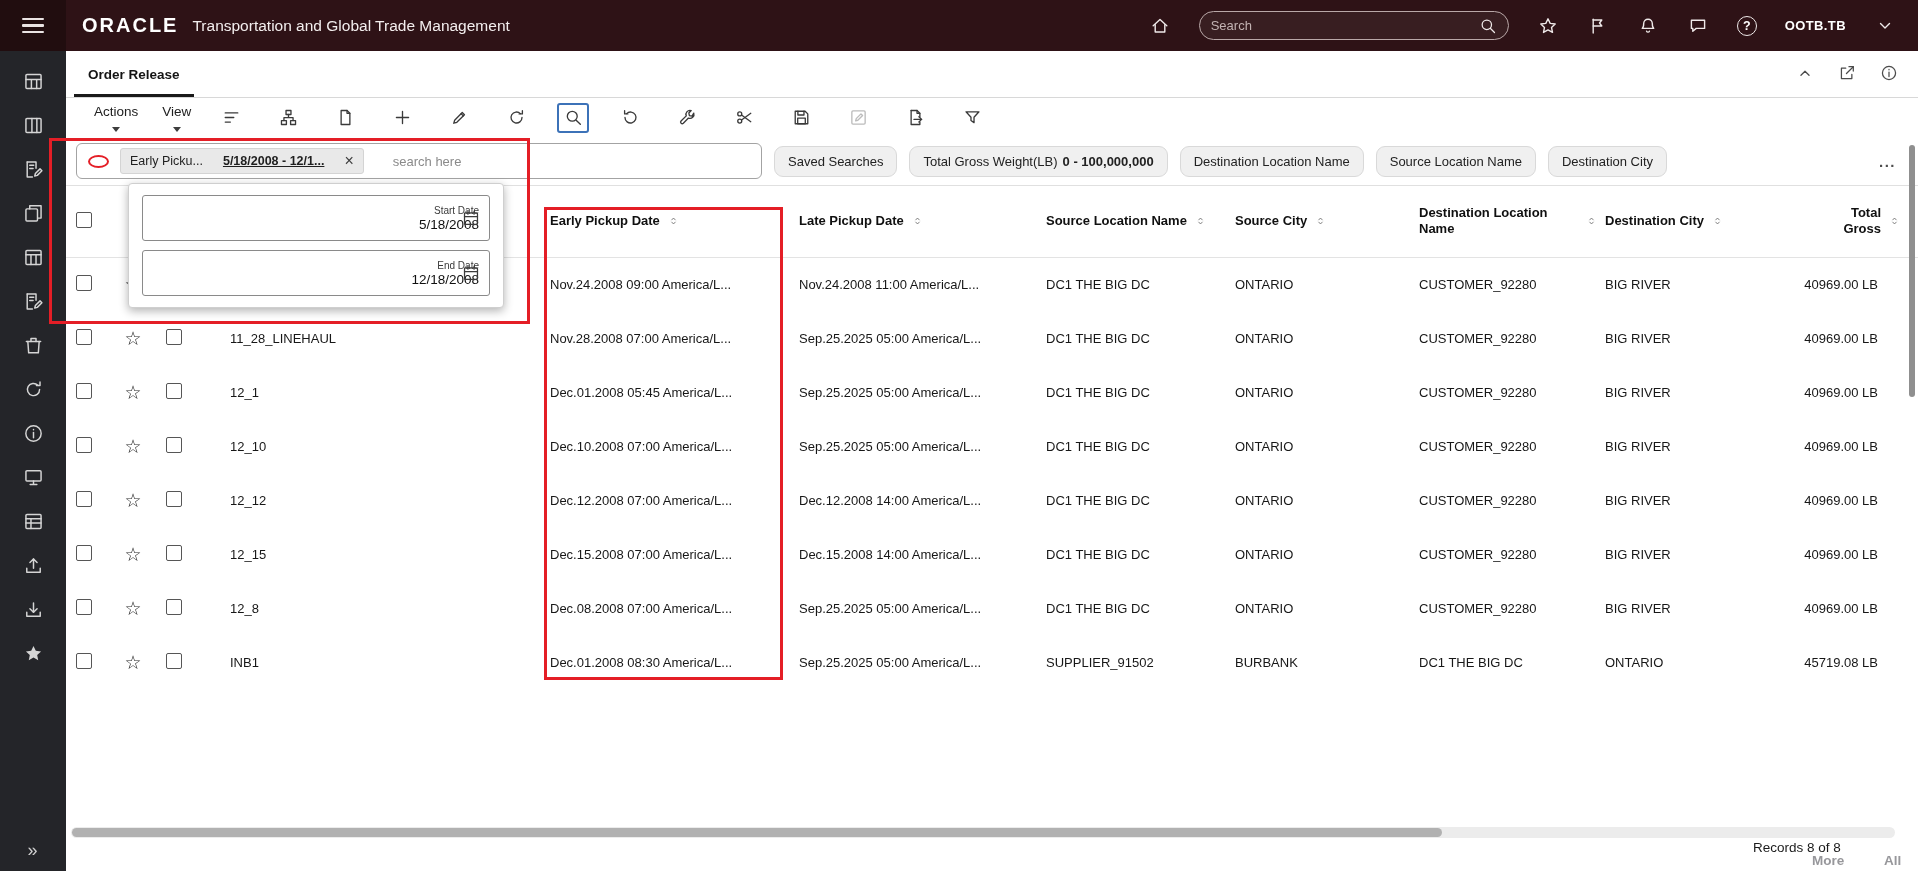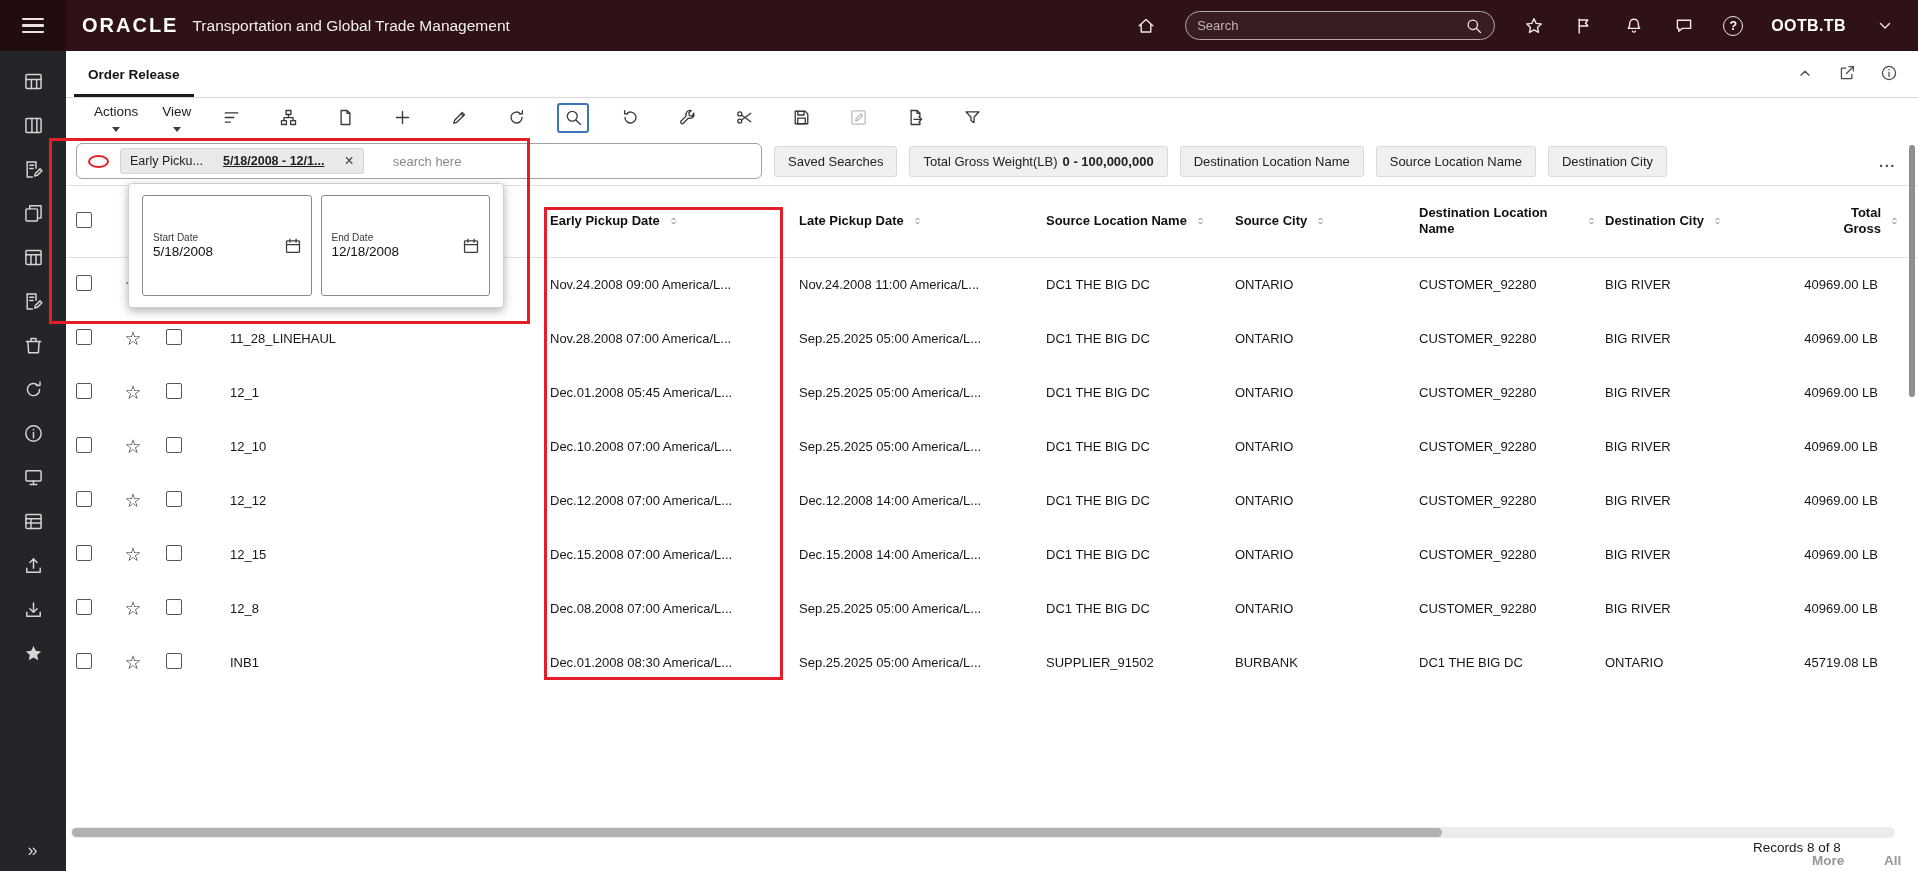--- a/index.html
+++ b/index.html
@@ -18,21 +18,21 @@
   .topbar-right { margin-left:auto; display:flex; align-items:center; gap:28px; padding-right:22px; }
   .tb-icon { width:22px; height:22px; color:#efe9e9; display:flex; align-items:center; justify-content:center; cursor:pointer; }
   .tb-icon svg { width:20px; height:20px; }
   .search-pill { width:310px; height:29px; border:1.4px solid #b9a8a8; border-radius:15px;
                  display:flex; align-items:center; padding:0 11px; background:rgba(255,255,255,.05); }
   .search-pill input { flex:1; background:transparent; border:0; outline:0; color:#efe7e7; font-size:13px;
                        font-family:"Liberation Sans",sans-serif; }
   .search-pill input::placeholder { color:#c2b2b2; }
   .help-circle { width:20px; height:20px; border-radius:50%; border:1.7px solid #efe9e9; font-size:12.5px;
                  font-weight:700; display:flex; align-items:center; justify-content:center; cursor:pointer; }
-  .user-label { font-size:16px; font-weight:700; letter-spacing:.4px; cursor:pointer; }
+  .user-label { font-size:13px; font-weight:700; letter-spacing:.4px; cursor:pointer; }
 
   
   .sidebar { position:absolute; left:0; top:51px; width:66px; height:820px; background:var(--sidebar-bg,#242529); }
   .sb-list { display:flex; flex-direction:column; align-items:center; padding-top:8px; }
   .sb-item { width:44px; height:44px; display:flex; align-items:center; justify-content:center; color:#d5d5d5; cursor:pointer; }
   .sb-item svg { width:21px; height:21px; }
   .sb-expand { position:absolute; bottom:10px; left:0; width:66px; text-align:center; color:#d0d0d0;
                font-size:18px; cursor:pointer; letter-spacing:1px; }
 
   
@@ -58,21 +58,21 @@
   
   .filterbar { height:49px; border-bottom:1px solid #e0e0e0; display:flex; align-items:center; padding-left:10px; gap:12px; }
   .searchbox { width:686px; height:36px; border:1px solid #a3a3a3; border-radius:6px; display:flex;
                align-items:center; padding:0 11px; gap:11px; background:#fff; }
   .red-oval { width:21px; height:13px; border:2.6px solid var(--accent-red,#e41e26); border-radius:50%; flex:0 0 auto; }
   .chip { background:#e9e9e9; border:1px solid #d4d4d4; border-radius:3px; height:26px; display:flex;
           align-items:center; gap:20px; padding:0 9px; font-size:12.5px; color:#1f1f1f; cursor:pointer; white-space:nowrap; }
   .chip .val { font-weight:700; text-decoration:underline; }
   .chip .x { font-size:16px; color:#3e3e3e; cursor:pointer; line-height:1; }
   .ghost { color:#8a8a8a; font-size:13px;margin-left:18px; }
-  .pill { background:#f0f0f0; border:1px solid #d9d9d9; border-radius:3px; height:31px; display:flex;
+  .pill { background:#f0f0f0; border:1px solid #d9d9d9; border-radius:9px; height:31px; display:flex;
           align-items:center; padding:0 13px; font-size:13px; color:#222; cursor:pointer; white-space:nowrap; }
   .pill b { margin-left:5px; }
   .pill-group { display:flex; gap:12px; }
   .more-dots { margin-left:auto; padding-right:22px; font-size:15px; font-weight:700; color:#4e4e4e;
                letter-spacing:1.5px; cursor:pointer; }
 
   
   table.grid { border-collapse:collapse; table-layout:fixed; width:1852px; }
   table.grid th { height:71px; font-size:13px; font-weight:700; color:#101010; text-align:left;
                   vertical-align:middle; padding:0 4px; border-bottom:1px solid #e3e3e3; }
@@ -87,21 +87,21 @@
   .hwrap { display:flex; align-items:center; gap:8px; }
   .hwrap.right { justify-content:flex-end; padding-right:14px; }
   .hlabel { line-height:1.25; }
   .hlabel.narrow { max-width:48px; text-align:right; }
   .sort { color:#5e5e5e; display:inline-flex; cursor:pointer; flex:0 0 auto; }
   .sort svg { width:11px; height:14px; }
 
   
   .date-popup { position:absolute; left:62px; top:132px; width:376px; height:125px; background:#fff;
                 border:1px solid #cfcfcf; border-radius:4px; box-shadow:0 3px 10px rgba(0,0,0,.3);
-                z-index:30; padding:11px 13px; display:flex; gap:9px; }
+                z-index:30; padding:11px 13px; display:flex; flex-direction:column; gap:9px;text-align:right; }
   .field { flex:1; border:1px solid #8a8a8a; border-radius:3px; padding:5px 10px; position:relative;
            display:flex; flex-direction:column; justify-content:center; gap:1px; background:#fff; }
   .flabel { font-size:10px; color:#3a3a3a; }
   .fval { font-size:13.5px; color:#101010; }
   .cal { position:absolute; right:9px; top:50%; transform:translateY(-50%); width:18px; height:18px;
          color:#3b3b3b; cursor:pointer; }
   .cal svg { width:18px; height:18px; }
 
   
   .ann { position:absolute; border:3px solid var(--accent-red,#e41e26); z-index:50; pointer-events:none; }

